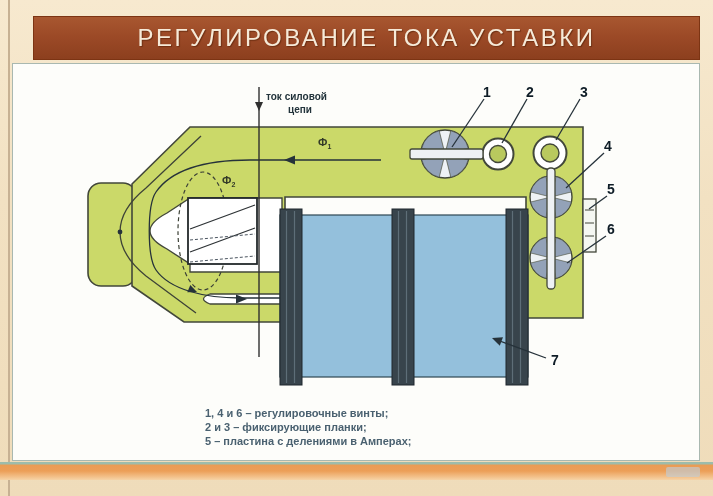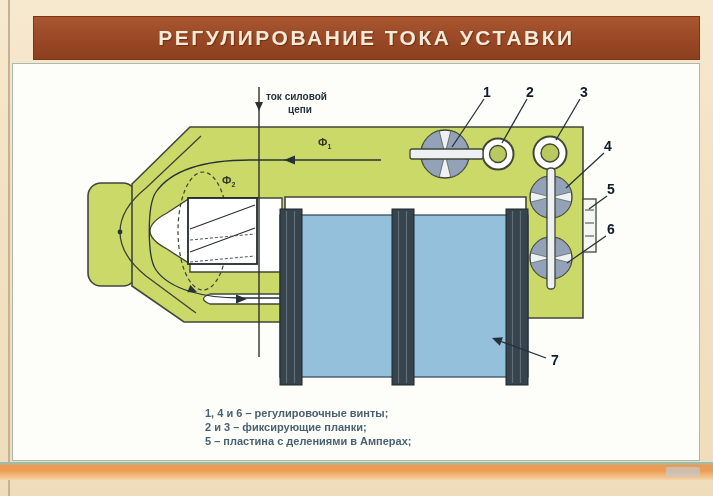--- a/index.html
+++ b/index.html
@@ -4,21 +4,21 @@
 <style>
   html,body{margin:0;padding:0;}
   body{width:713px;height:496px;overflow:hidden;font-family:"Liberation Sans",sans-serif;}
   .page{position:relative;width:713px;height:496px;
         background:linear-gradient(180deg,#f7e9cf 0%,#f2e1c2 40%,#efdcba 100%);}
   .left-rule{position:absolute;left:8px;top:0;width:2px;height:496px;background:#c7b193;}
   .title-bar{position:absolute;left:33px;top:16px;width:667px;height:44px;
              background:linear-gradient(180deg,#a85730 0%,#9c4a27 45%,#8c3f1e 100%);
              border:1px solid #7c3413;box-sizing:border-box;
              display:flex;align-items:center;justify-content:center;}
-  .title-bar span{color:#f6ead8;font-weight:bold;font-size:21px;letter-spacing:2.5px;
+  .title-bar span{color:#f6ead8;font-weight:normal;font-size:24px;letter-spacing:2.5px;
                   text-shadow:1px 1px 1px #6e2f12;white-space:nowrap;}
   .panel{position:absolute;left:12px;top:63px;width:688px;height:398px;
          background:#fdfdfa;border:1px solid #a9b8b0;box-sizing:border-box;}
   .bottom-strip{position:absolute;left:0;top:462px;width:713px;height:18px;
         background:linear-gradient(180deg,#9dbcab 0,#9dbcab 2px,#ea9c54 3px,#ec9f58 9px,#f6d3a6 100%);}
   .watermark{position:absolute;left:666px;top:467px;width:34px;height:10px;
              background:#c2ccd4;opacity:.65;border-radius:2px;}
   svg{position:absolute;left:0;top:0;}
   text{font-family:"Liberation Sans",sans-serif;}
   .callout{font-size:14px;font-weight:bold;fill:#0e1c26;}

